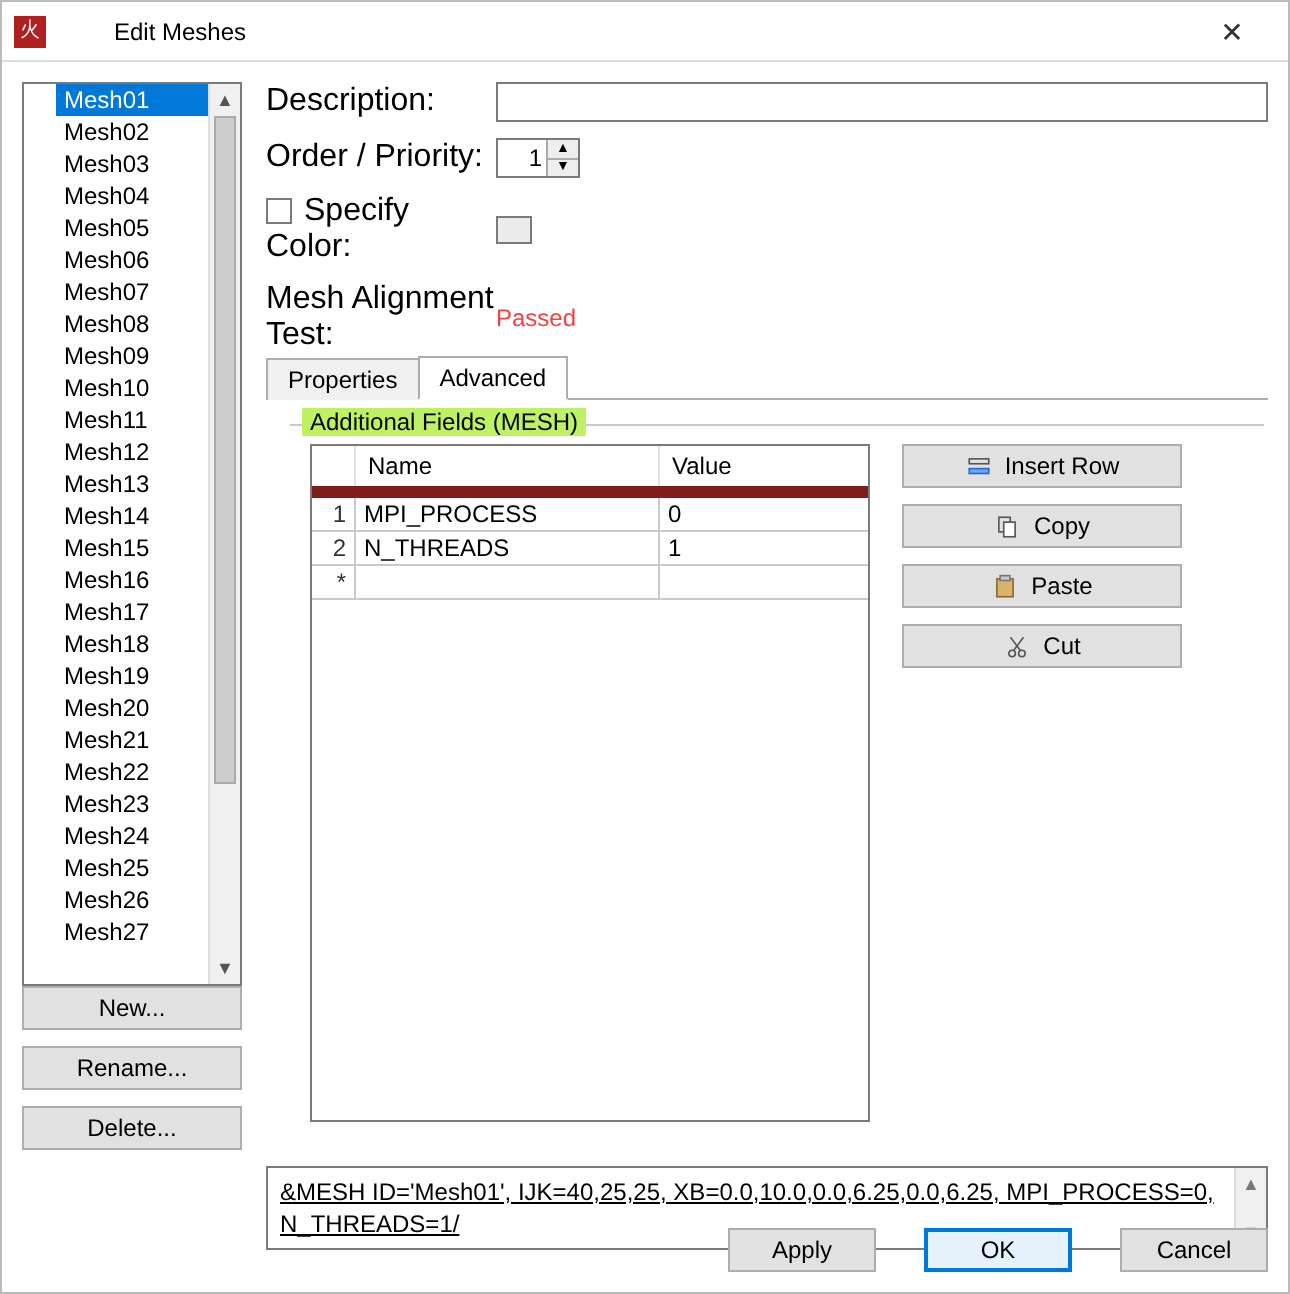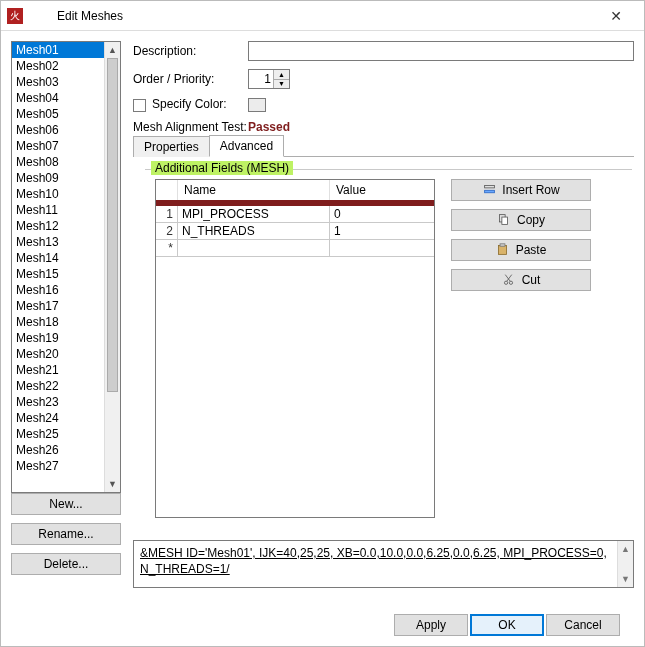--- a/index.html
+++ b/index.html
@@ -58,20 +58,21 @@
   .listwrap {
     height: 452px;
     border: 1px solid #7a7a7a;
     display:flex;
   }
   .list {
     flex:1;
     overflow-y: hidden;
     background:#fff;
     position: relative;
+    margin-left: 16px;
   }
   .list-item {
     height: 16px;
     padding: 0 4px;
     line-height:16px;
     font-size:12px;
     white-space:nowrap;
     cursor: default;
   }
   .list-item.selected { background:#0078d7; color:#fff; }
@@ -100,35 +101,35 @@
     display:flex; align-items:center; justify-content:center;
     gap:6px;
     padding: 0 8px;
     cursor: default;
   }
   .btn.wide { width: 100%; }
 
   
   .rightcol { flex:1; display:flex; flex-direction:column; min-width:0; }
   .form-rows { display:grid; grid-template-columns: 115px 1fr; row-gap:8px; align-items:center; }
-  .form-rows label { font-size:12px; }
+  .form-rows label { font-size:16px; }
   .text-input {
     height:20px; border:1px solid #7a7a7a; padding:1px 4px; font-size:12px; width:100%;
     background:#fff;
   }
   .spin {
     display:inline-flex; border:1px solid #7a7a7a; height:20px; width:42px;
   }
   .spin input { border:none; width:24px; text-align:right; padding:0 2px; font-size:12px; }
   .spin .spbtns { width:16px; display:flex; flex-direction:column; border-left:1px solid #aaa;}
   .spin .spbtns div { flex:1; display:flex; align-items:center; justify-content:center; font-size:7px; background:#eee; }
   .spin .spbtns div:first-child { border-bottom:1px solid #aaa; }
   .chk { width:13px; height:13px; border:1px solid #7a7a7a; display:inline-block; vertical-align:middle; margin-right:6px; background:#fff;}
   .swatch { width:18px; height:14px; border:1px solid #7a7a7a; background:#ececec; display:inline-block; vertical-align:middle;}
-  .passed { color:#7f1d1d; font-weight:bold; }
+  .passed { color:#ef4444; font-weight:normal; }
 
   
   .tabs { display:flex; align-items:flex-end; border-bottom:1px solid #adadad; }
   .tab {
     padding:3px 10px 3px 10px; border:1px solid #adadad; border-bottom:none;
     background:#f0f0f0; margin-right:-1px; position:relative; top:1px;
     font-size:12px;
   }
   .tab.active { background:#fff; top:1px; border-bottom:1px solid #fff; z-index:2; }
   .tabpanel { border-left:0; border-right:0;}
@@ -175,22 +176,22 @@
     height:48px;
     display:flex;
     background:#fff;
   }
   .record .txt { flex:1; padding:4px 6px; font-size:12px; line-height:1.35; font-family:"Segoe UI", Tahoma, Arial, sans-serif; white-space:normal; overflow:hidden;text-decoration:underline;}
   .record .vscroll2 { width:16px; background:#f0f0f0; border-left:1px solid #ddd; display:flex; flex-direction:column;}
   .record .vscroll2 .arrow { height:16px; display:flex; align-items:center; justify-content:center; font-size:9px; color:#777;}
   .record .vscroll2 .track { flex:1; }
 
   .footer {
-    height:42px; display:flex; justify-content:flex-end; align-items:center; gap:2px;
-    padding:0 24px; 
+    height:42px; display:flex; justify-content:flex-end; align-items:center; gap:24px;
+    padding:0 10px; 
   }
   .footer .btn { width:74px; }
   .footer .btn.default { border:2px solid #0078d7; background:#e5f1fb; }
 
 </style>
 </head>
 <body>
 
 <div class="window">
 

